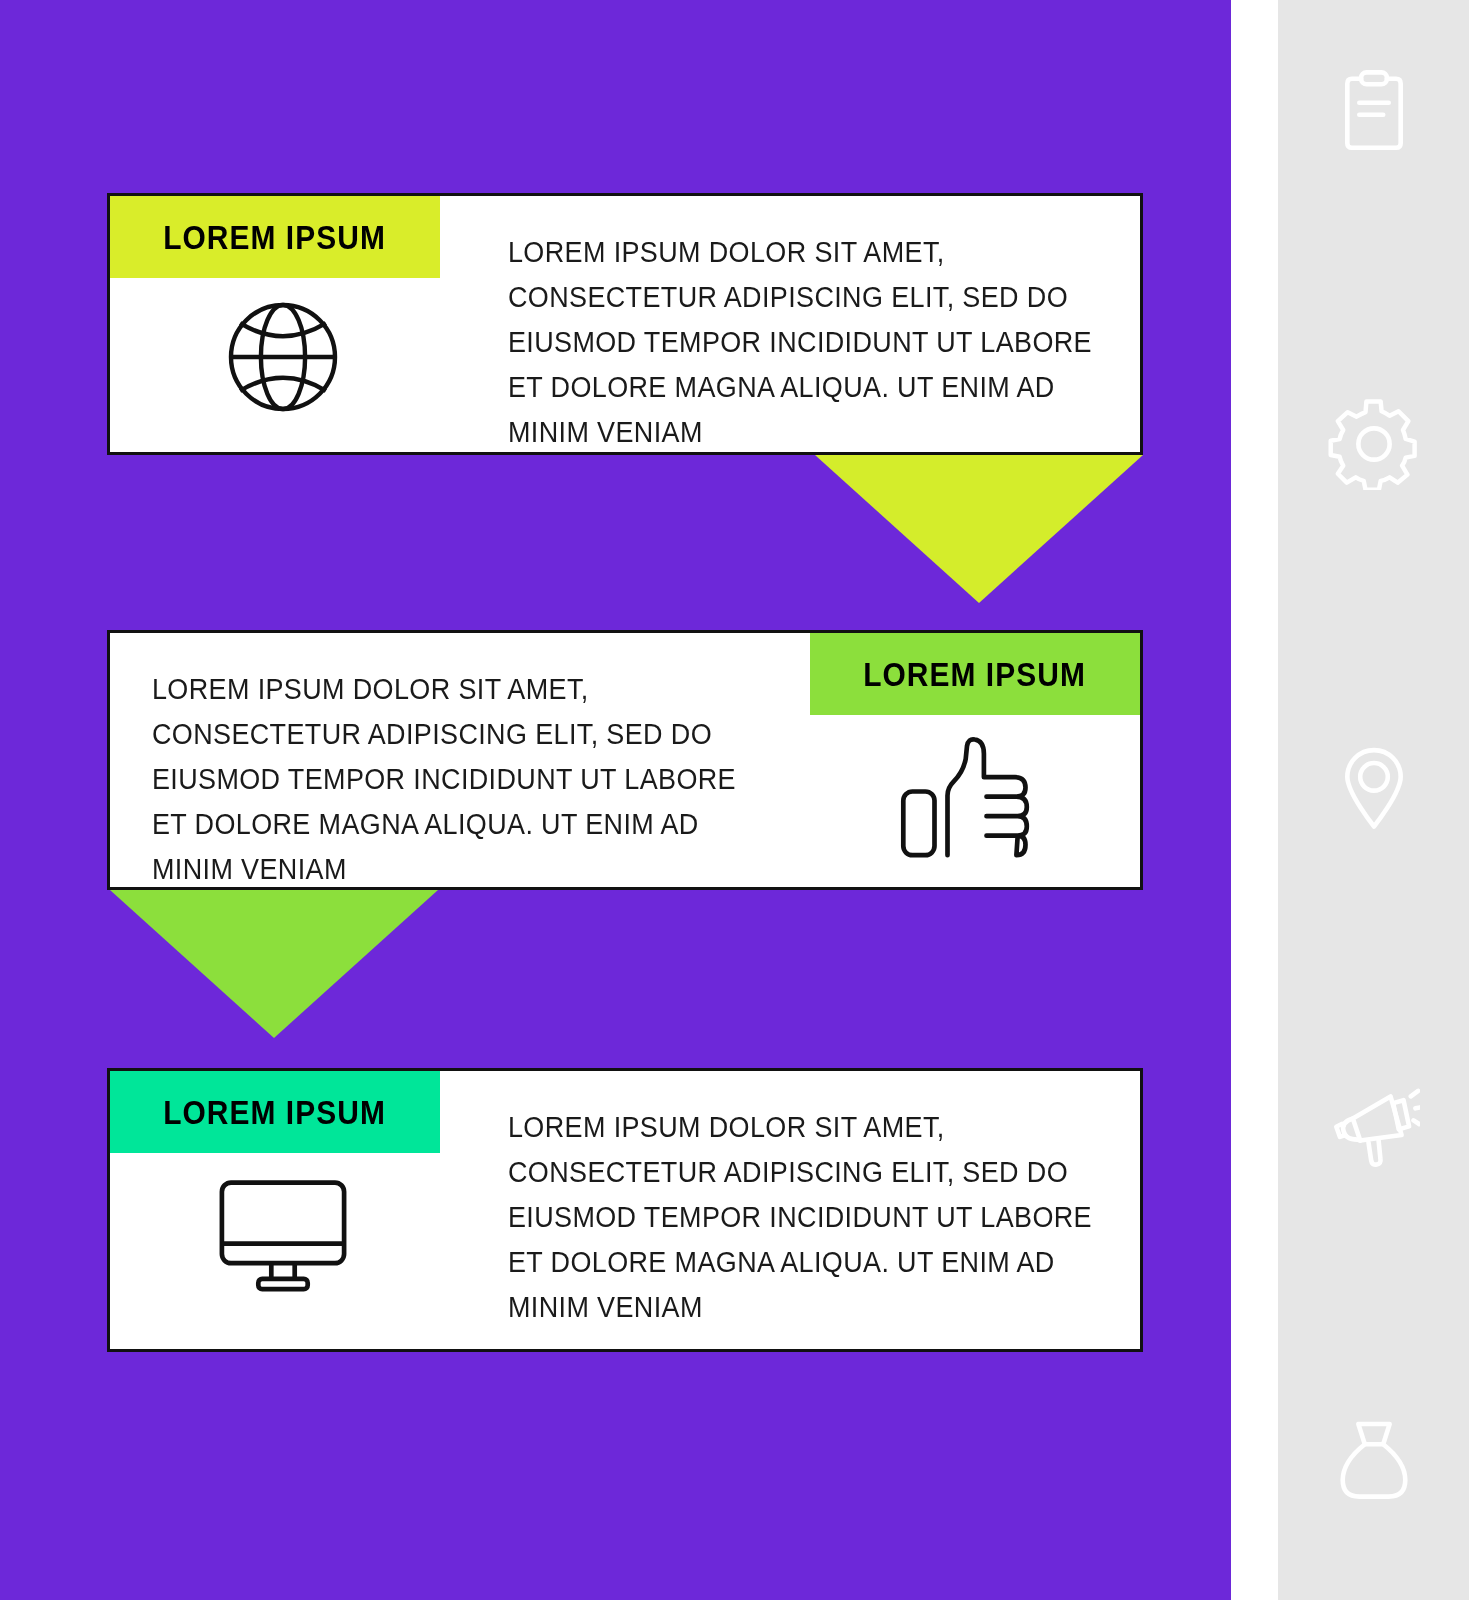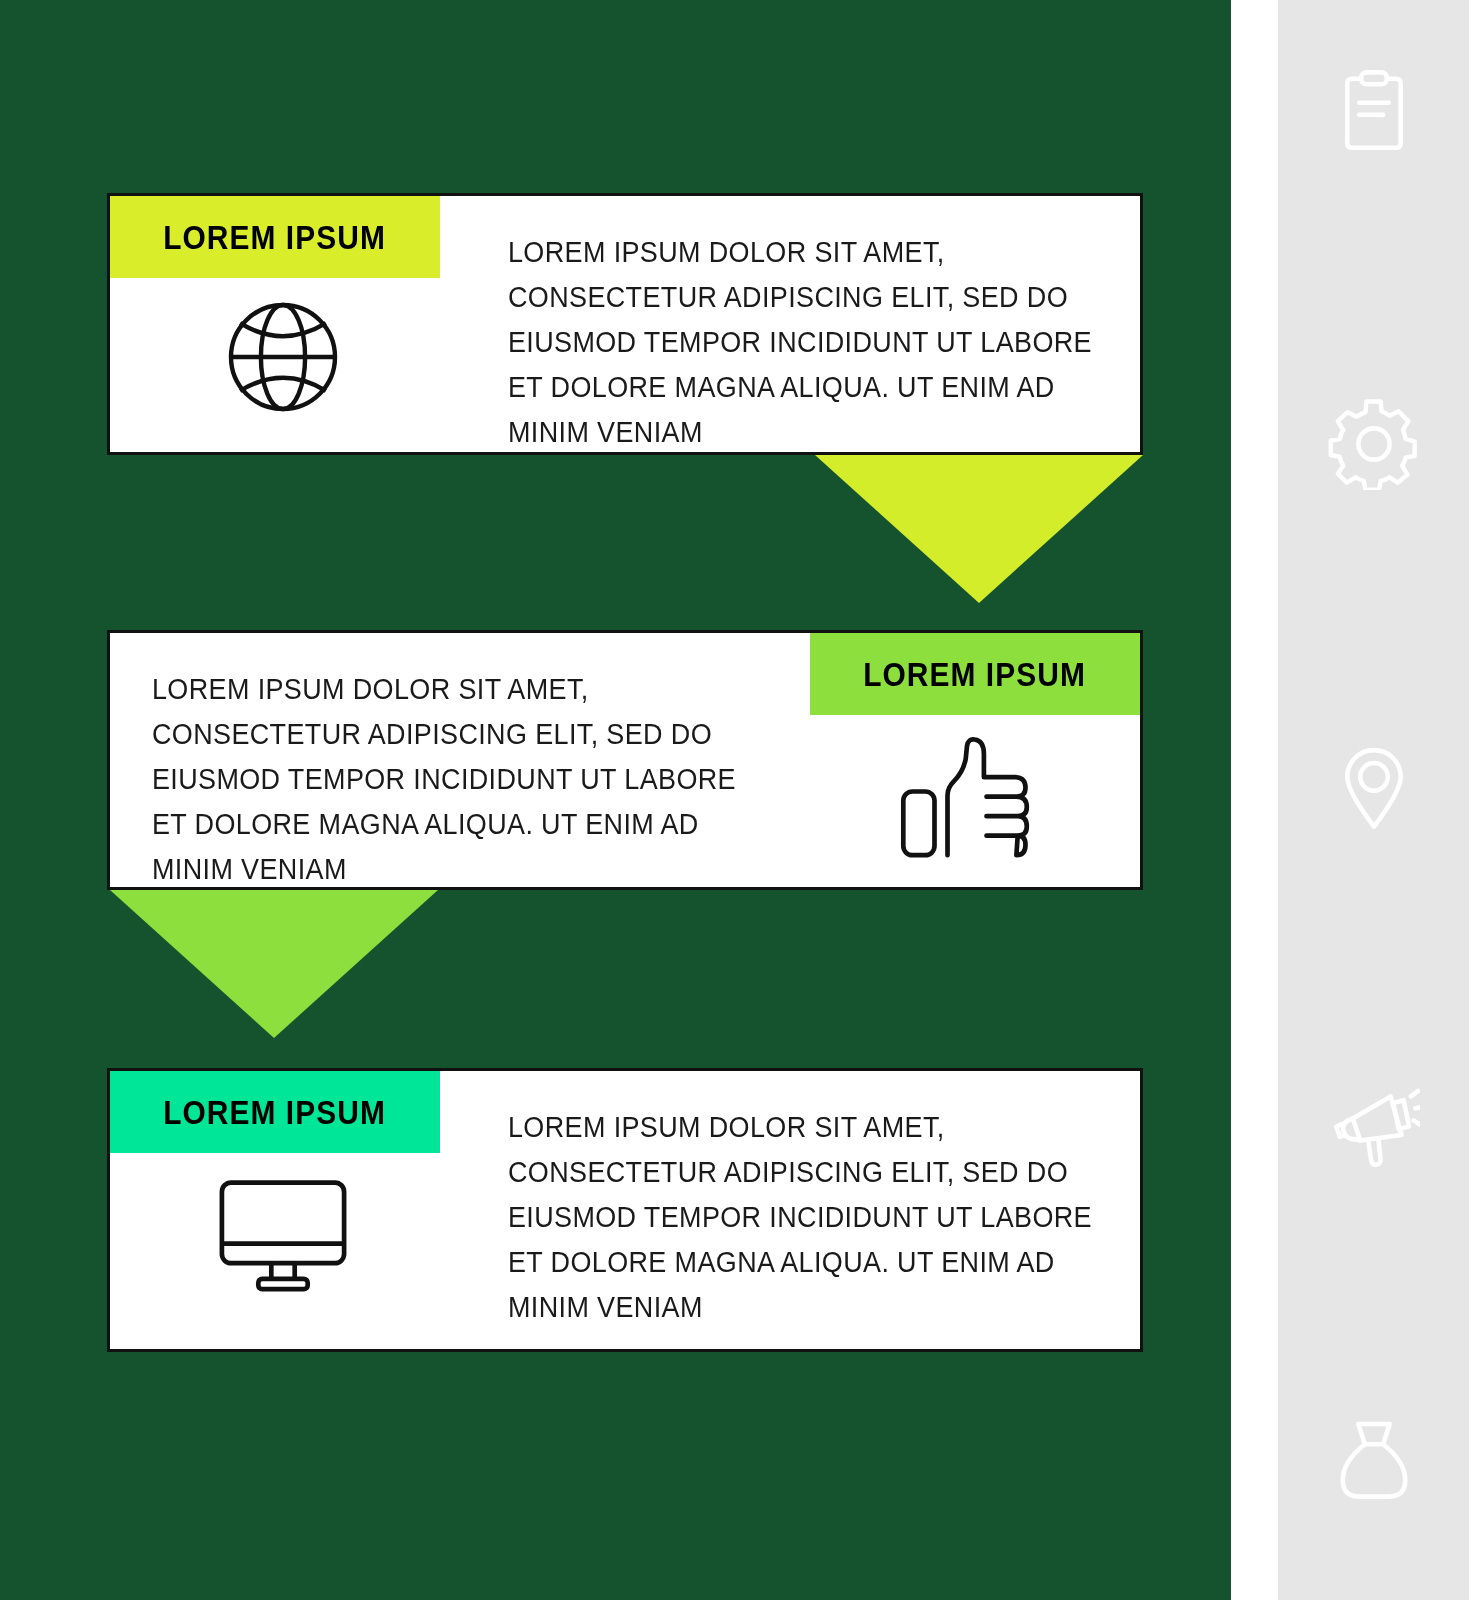--- a/index.html
+++ b/index.html
@@ -2,21 +2,21 @@
 <html><head>
 <meta charset="utf-8">
 <style>
   * { box-sizing: border-box; margin: 0; padding: 0; }
   html, body {
     width: 1469px; height: 1600px;
     background: #ffffff;
     font-family: "Liberation Sans", sans-serif;
     overflow: hidden;
   }
-  #stage { position: relative; width: 1231px; height: 1600px; background:#14532d; }
+  #stage { position: relative; width: 1231px; height: 1600px; background:#6d28d9; }
 
   
   .rail {
     position: absolute; top: 0; left: 1278px;
     width: 191px; height: 1600px;
     background: #e6e6e6;
   }
   .rail-icon {
     position: absolute; left: 50%; transform: translateX(-50%);
     width: 92px; height: 92px;

